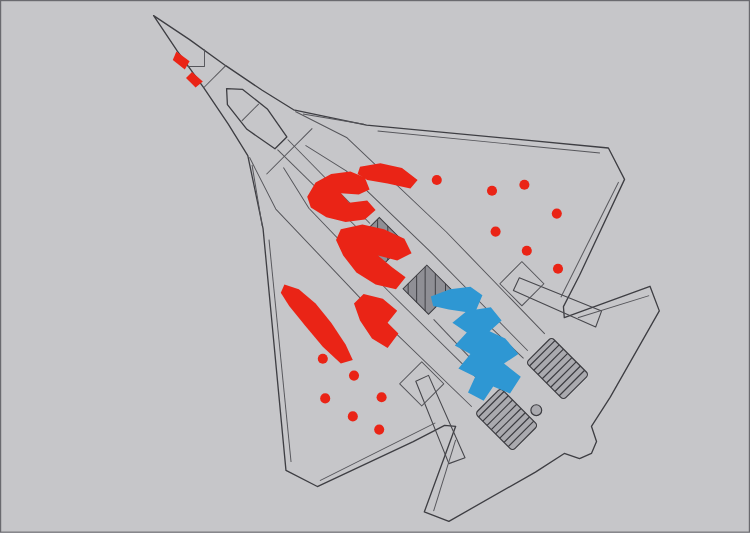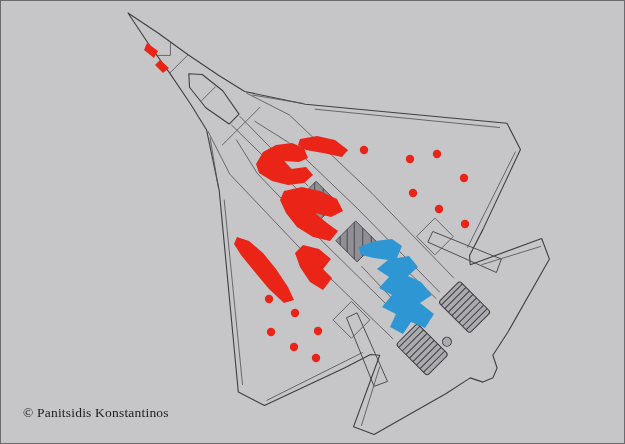--- a/index.html
+++ b/index.html
@@ -124,14 +124,13 @@
         <circle cx="464" cy="223" r="4.2" fill="#ea2416"></circle>
         <circle cx="268" cy="298" r="4.2" fill="#ea2416"></circle>
         <circle cx="294" cy="312" r="4.2" fill="#ea2416"></circle>
         <circle cx="317" cy="330" r="4.2" fill="#ea2416"></circle>
         <circle cx="270" cy="331" r="4.2" fill="#ea2416"></circle>
         <circle cx="293" cy="346" r="4.2" fill="#ea2416"></circle>
         <circle cx="315" cy="357" r="4.2" fill="#ea2416"></circle>
       </g>
   </svg>
 
-  <div class="copyright">© Panitsidis Konstantinos</div>
 </div>
 
 </body></html>

